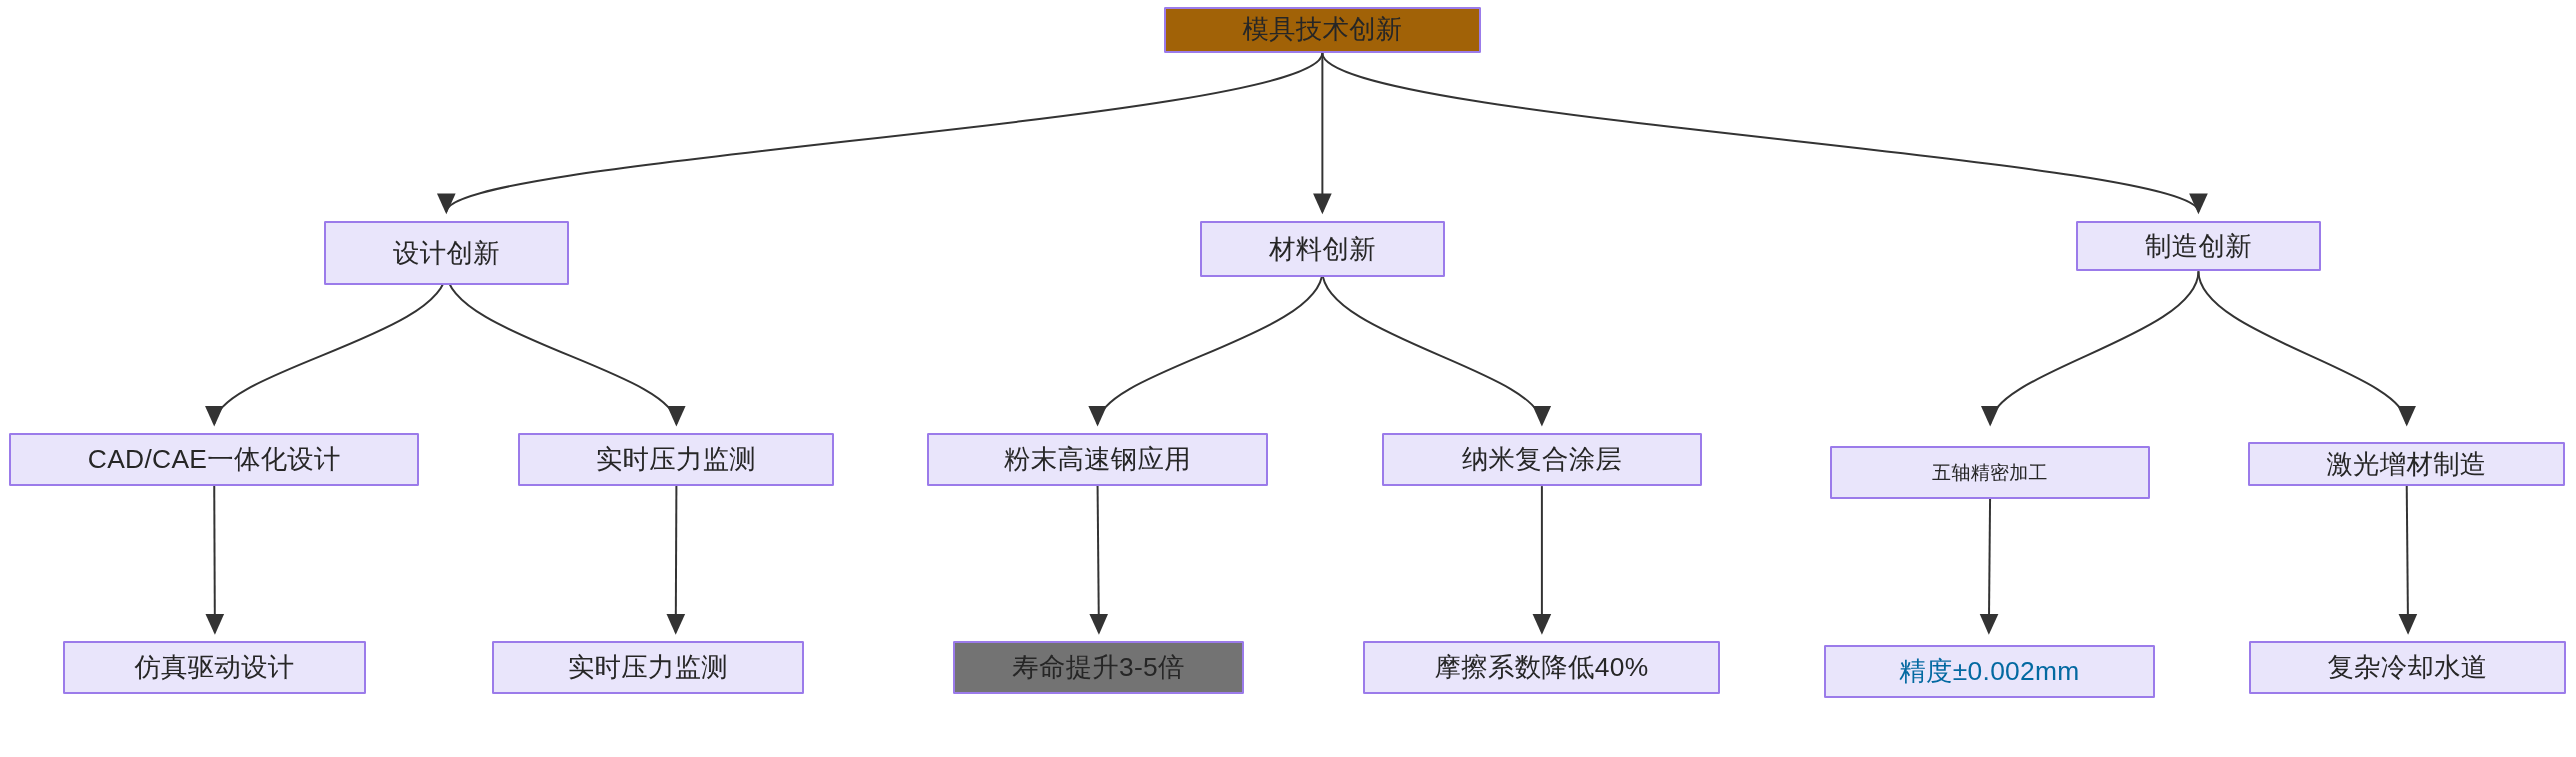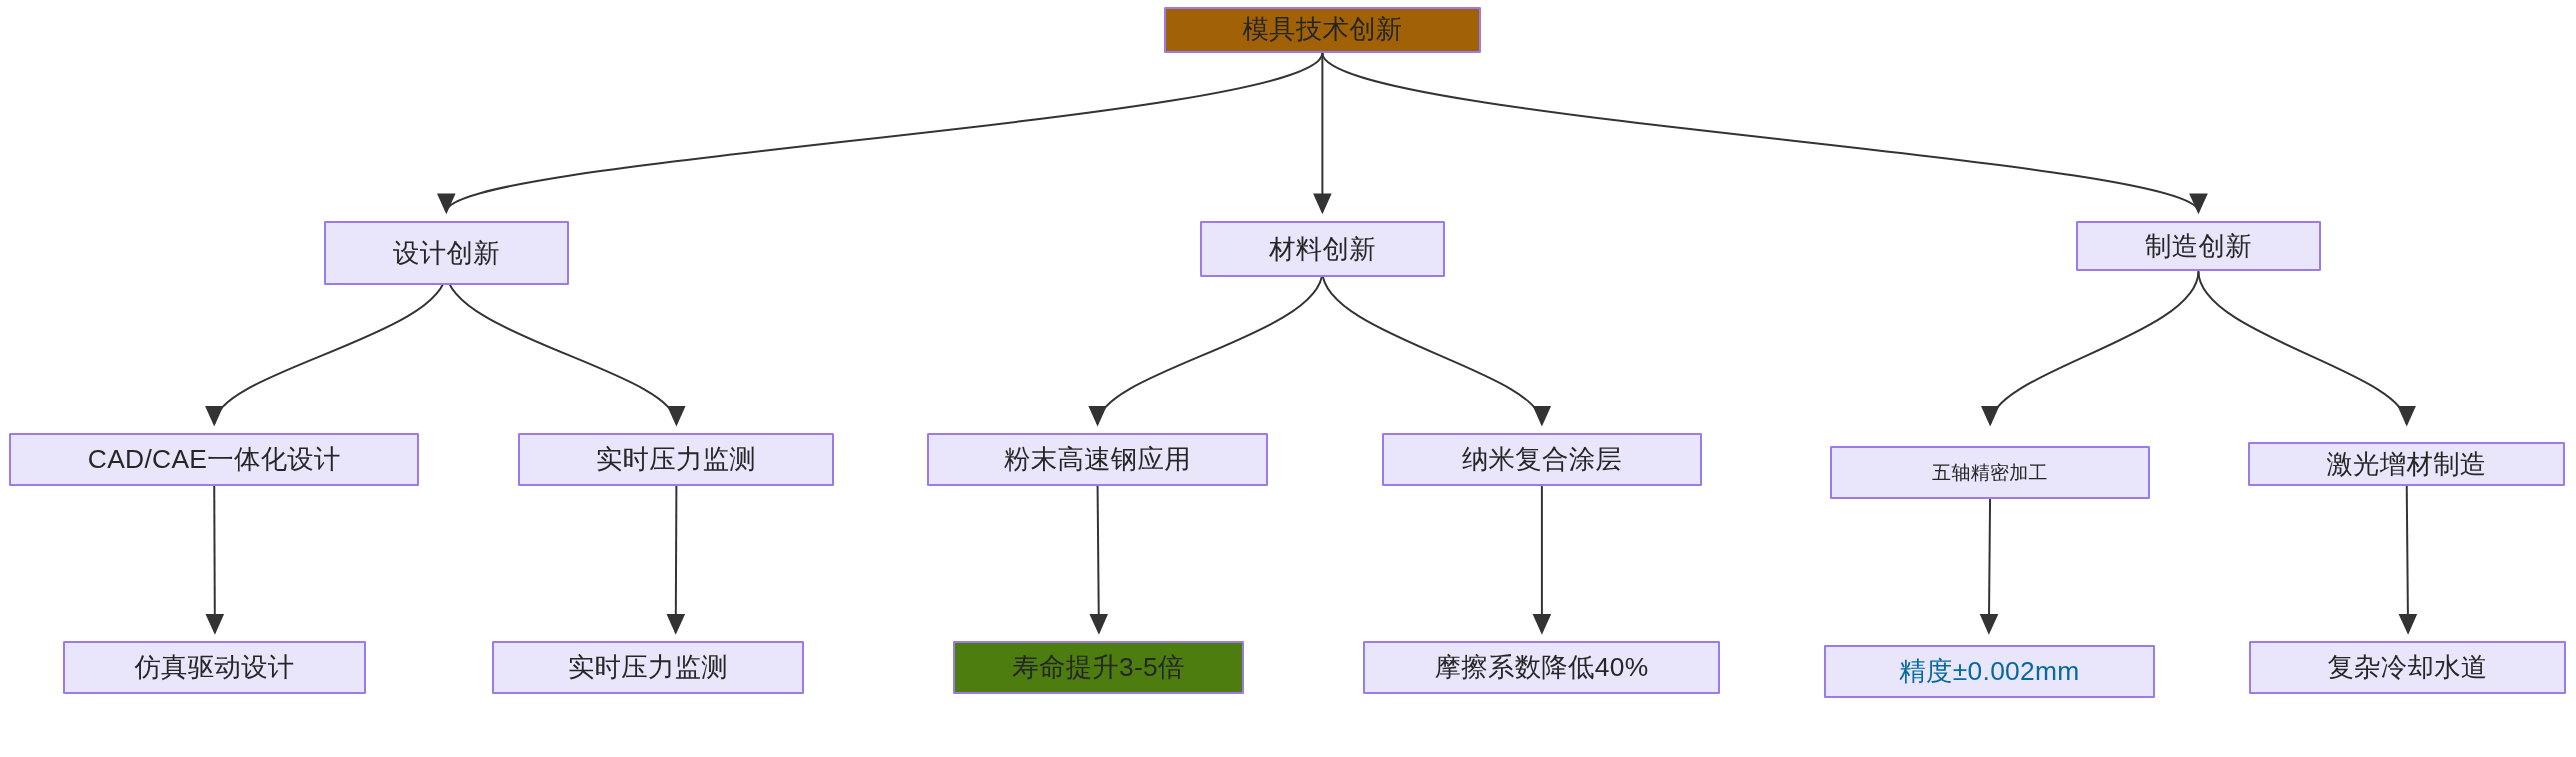--- a/index.html
+++ b/index.html
@@ -84,21 +84,21 @@
       </div>
       <div class="node" style="left: 2248px; top: 433px; width: 317px; height: 44px; background: rgb(233, 229, 251); border-color: rgb(155, 123, 234); color: rgb(38, 38, 38); font-size: 26.4px; margin-top: 9px;">
         <span>激光增材制造</span>
       </div>
       <div class="node" style="left: 63px; top: 641px; width: 303px; height: 53px; background: rgb(233, 229, 251); border-color: rgb(155, 123, 234); color: rgb(38, 38, 38); font-size: 26.4px;">
         <span>仿真驱动设计</span>
       </div>
       <div class="node" style="left: 492px; top: 641px; width: 312px; height: 53px; background: rgb(233, 229, 251); border-color: rgb(155, 123, 234); color: rgb(38, 38, 38); font-size: 26.4px;">
         <span>实时压力监测</span>
       </div>
-      <div class="node" style="left: 953px; top: 641px; width: 291px; height: 53px; background: #4d7c0f; border-color: rgb(155, 123, 234); color: rgb(38, 38, 38); font-size: 26.4px;">
+      <div class="node" style="left: 953px; top: 641px; width: 291px; height: 53px; background: #737373; border-color: rgb(155, 123, 234); color: rgb(38, 38, 38); font-size: 26.4px;">
         <span>寿命提升3-5倍</span>
       </div>
       <div class="node" style="left: 1363px; top: 641px; width: 357px; height: 53px; background: rgb(233, 229, 251); border-color: rgb(155, 123, 234); color: rgb(38, 38, 38); font-size: 26.4px;">
         <span>摩擦系数降低40%</span>
       </div>
       <div class="node" style="left: 1824px; top: 645px; width: 331px; height: 53px; background: rgb(233, 229, 251); border-color: rgb(155, 123, 234); color: #0369a1; font-size: 26.4px;">
         <span>精度±0.002mm</span>
       </div>
       <div class="node" style="left: 2249px; top: 641px; width: 317px; height: 53px; background: rgb(233, 229, 251); border-color: rgb(155, 123, 234); color: rgb(38, 38, 38); font-size: 26.4px;">
         <span>复杂冷却水道</span>

